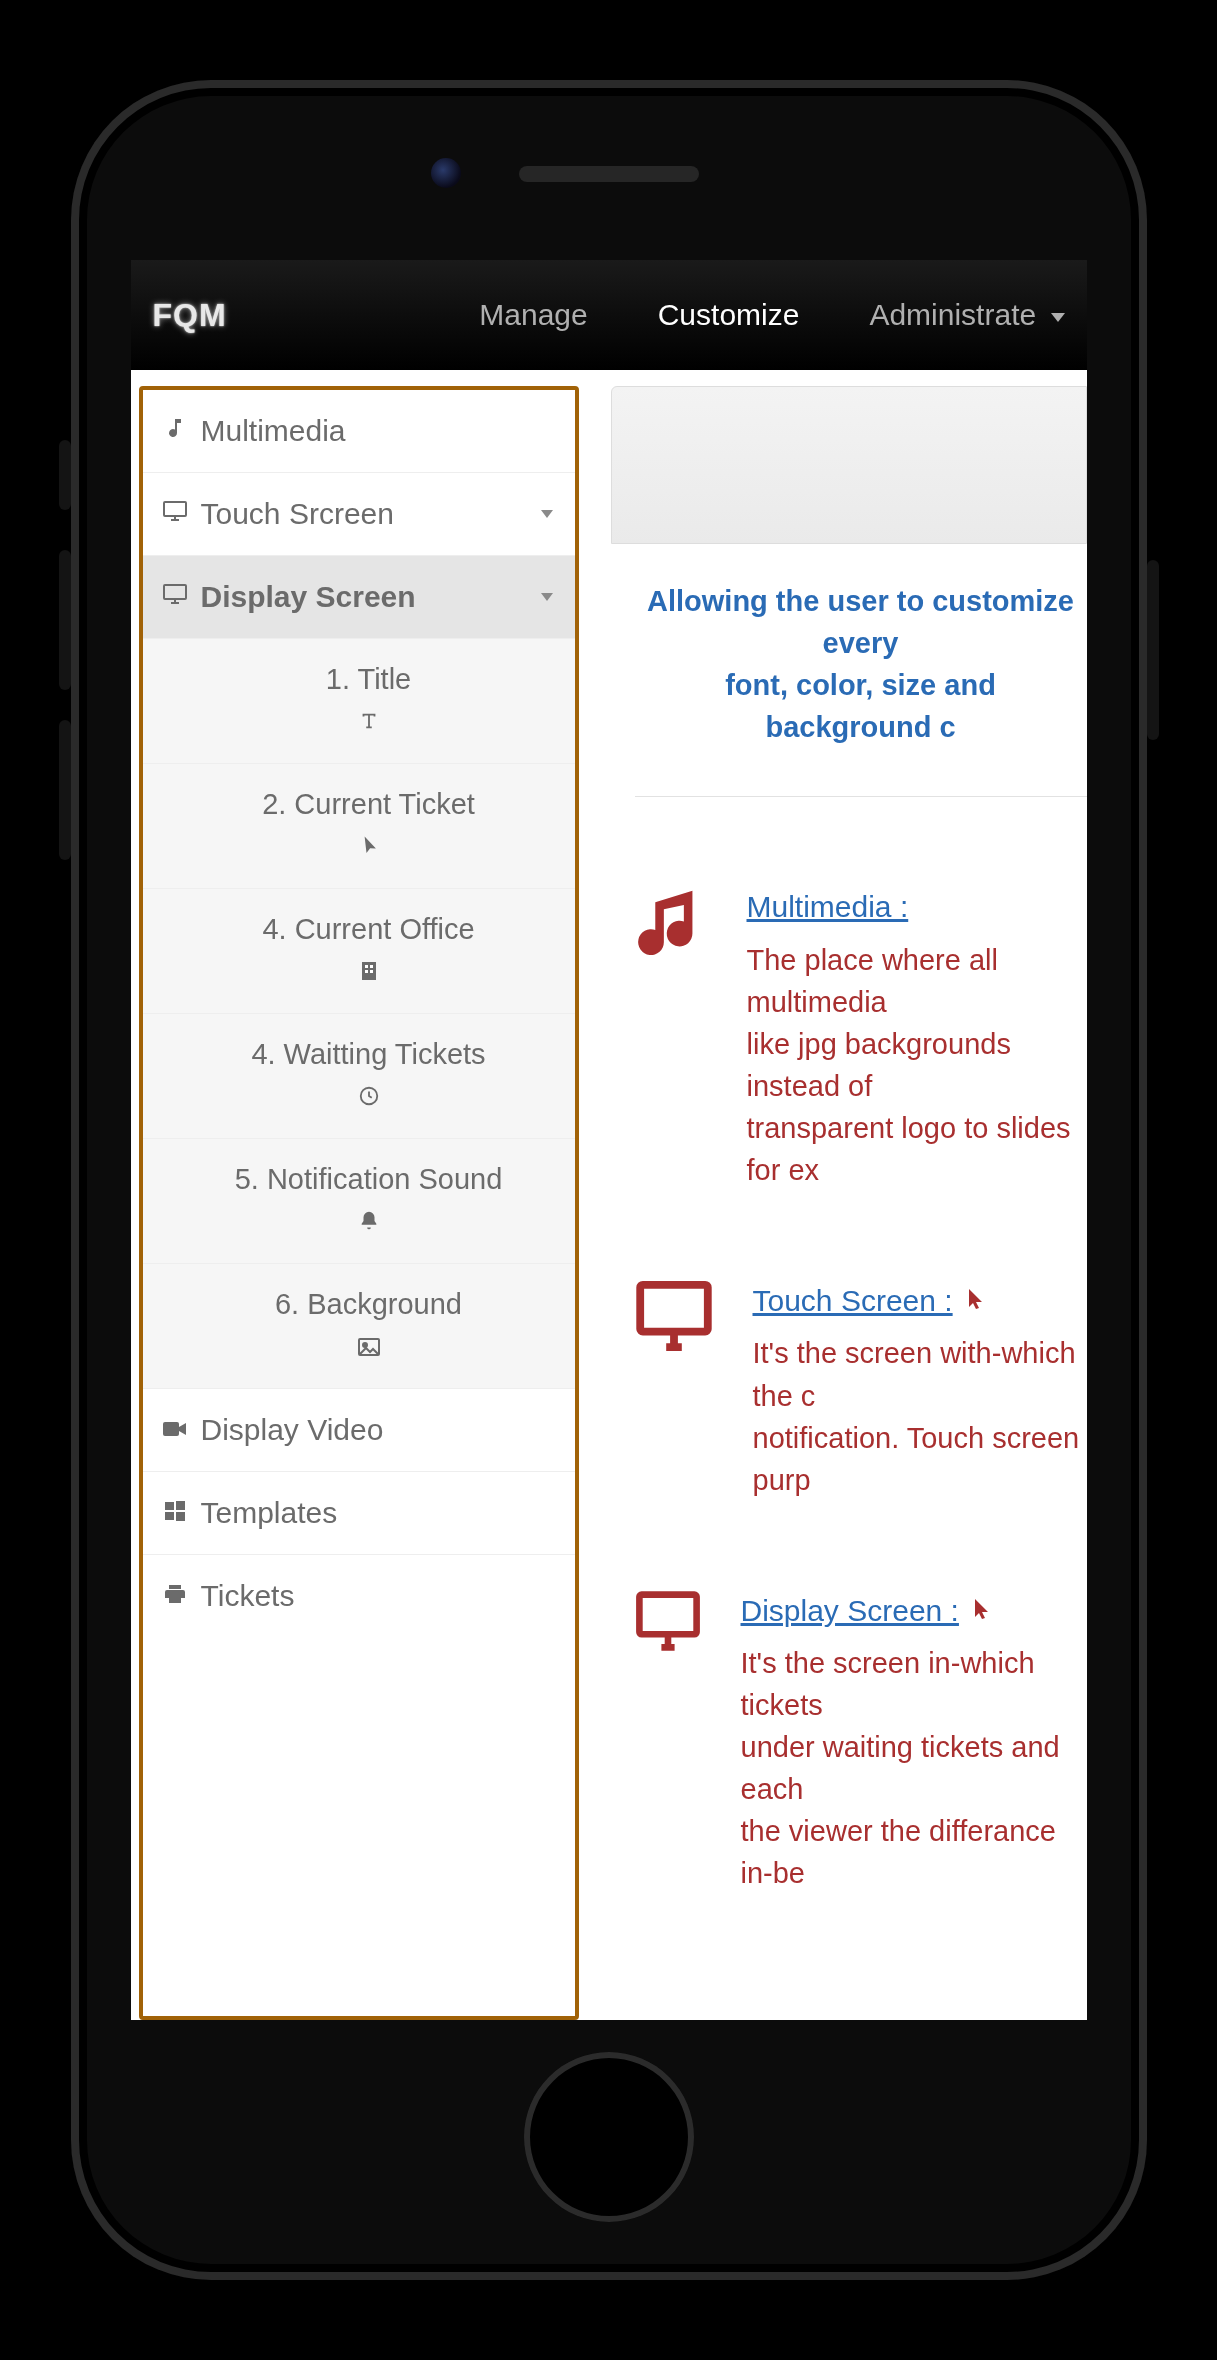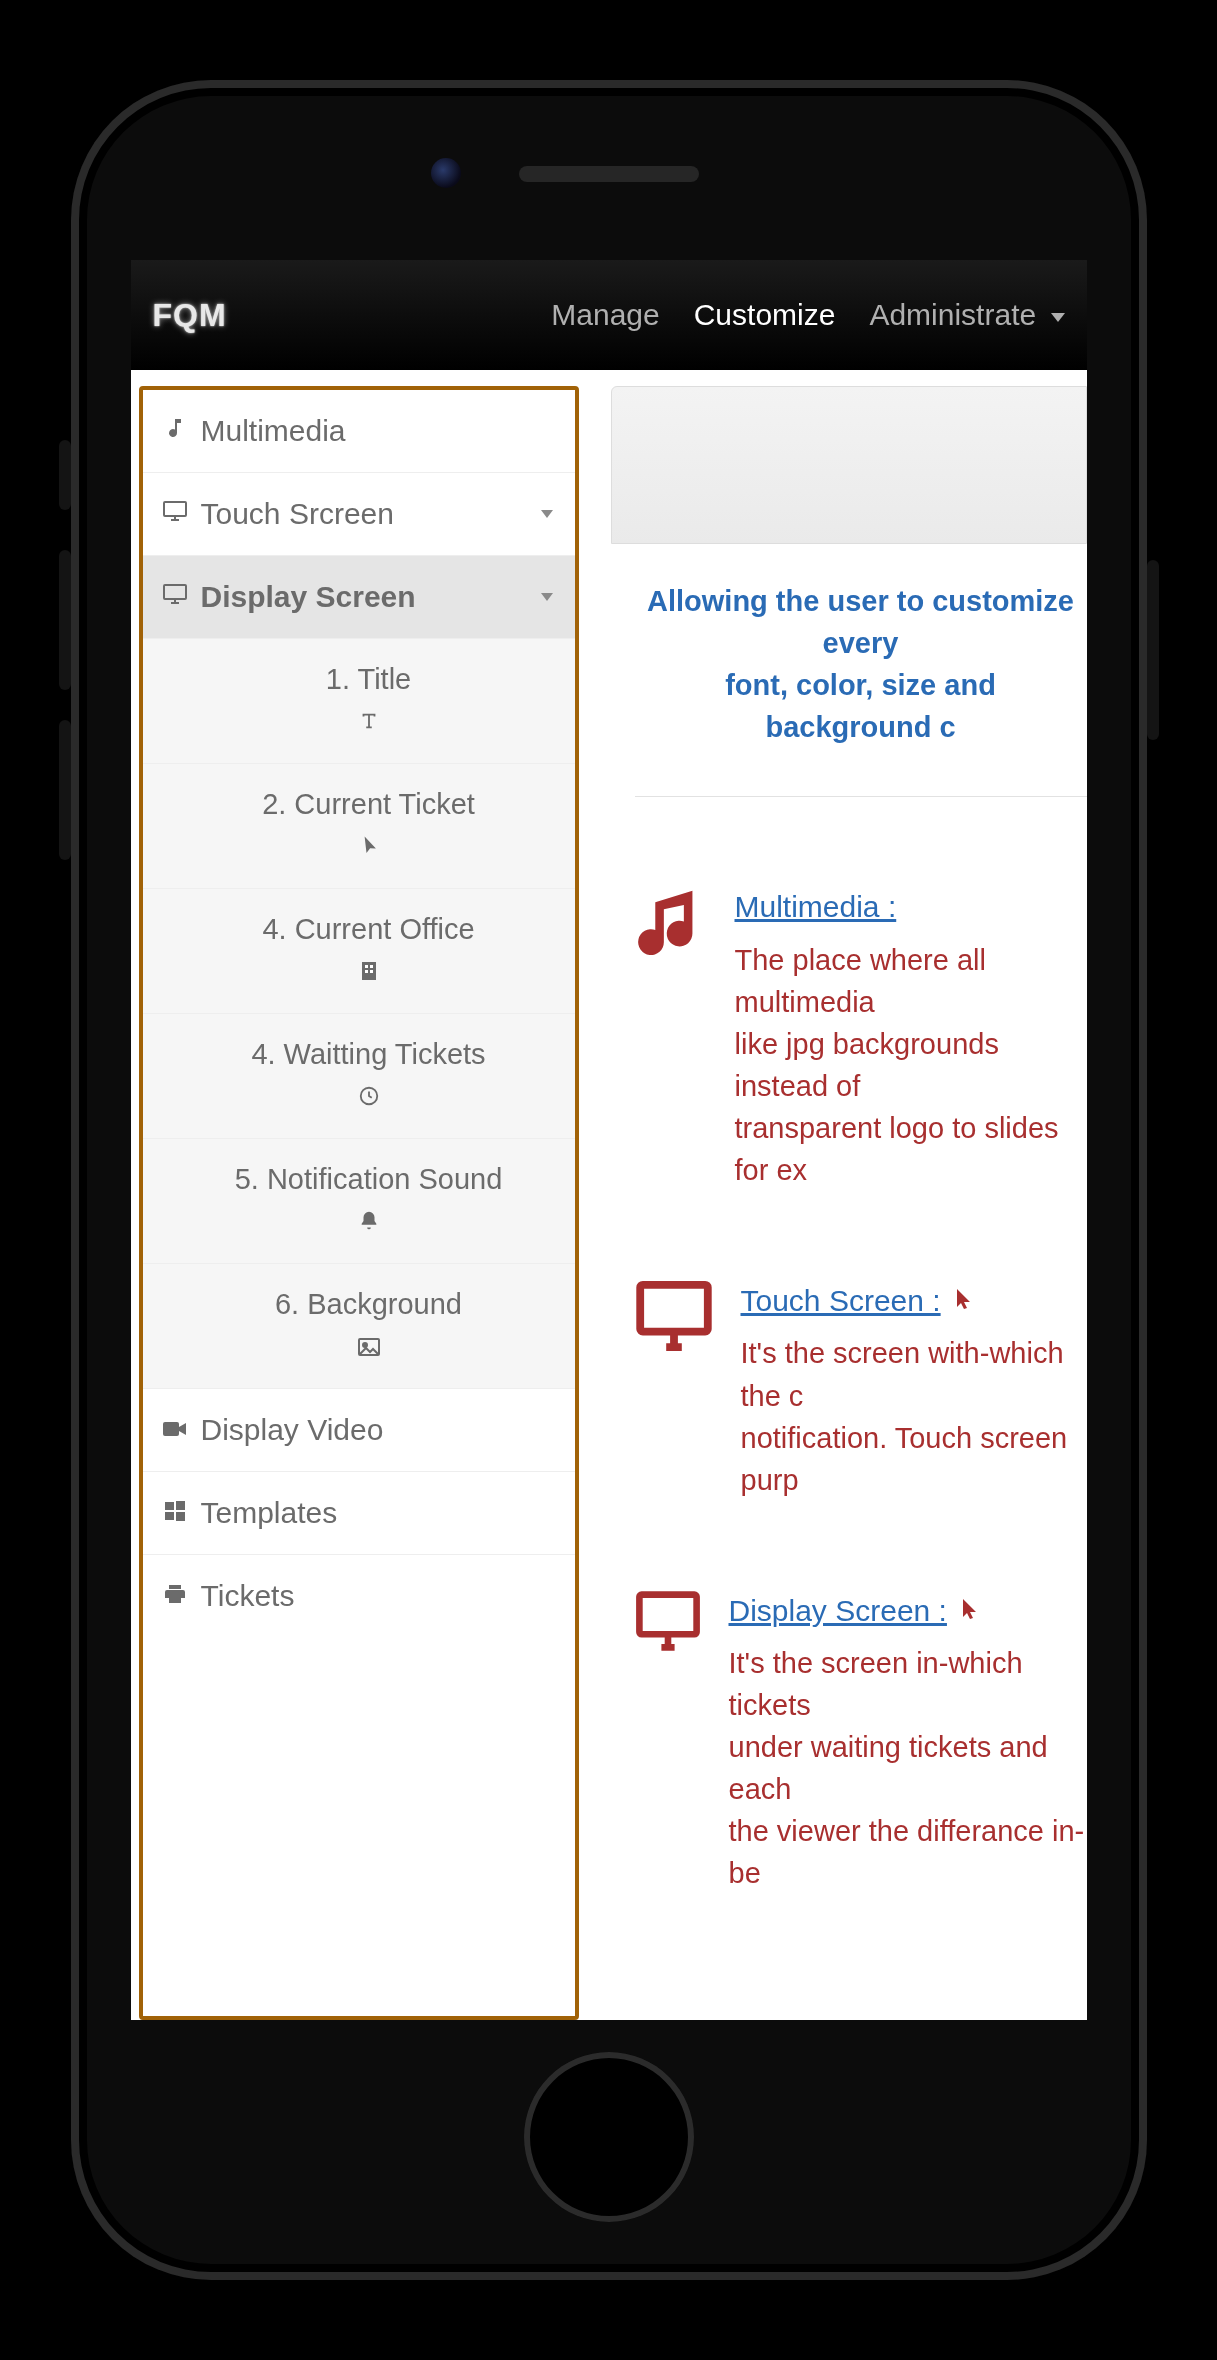--- a/index.html
+++ b/index.html
@@ -73,21 +73,21 @@
   }
   .brand {
     color: #e8e8e8;
     font-weight: 700;
     letter-spacing: 1px;
     text-shadow: 0 0 6px #888, 0 0 2px #fff;
     margin-right: auto;
     font-size: 32px;
   }
   .topnav { display: flex; gap: 34px; align-items: center; }
-  .topnav a { color: #b0b0b0; text-decoration: none; cursor: pointer; }
+  .topnav a { color: #b0b0b0; text-decoration: none; cursor: pointer; margin-left: 36px; }
   .topnav a.active { color: #ffffff; }
   .caret-down {
     display: inline-block; margin-left: 6px;
     border-left: 7px solid transparent;
     border-right: 7px solid transparent;
     border-top: 9px solid currentColor;
     vertical-align: middle;
   }
 
   
@@ -157,21 +157,21 @@
   }
   .intro {
     color: #2a6bb5;
     font-weight: 700;
     text-align: center;
     padding: 0 4px 48px 4px;
     border-bottom: 1px solid #e2e2e2;
   }
   .section {
     display: flex;
-    gap: 28px;
+    gap: 40px;
     margin-top: 88px;
   }
   .section .big-ic { flex: none; color: #a82f2f; }
   .section .body-col { flex: 1; }
   .section h3 {
     color: #2a6bb5;
     text-decoration: underline;
     font-weight: 400;
     font-size: 30px;
     display: inline-block;

